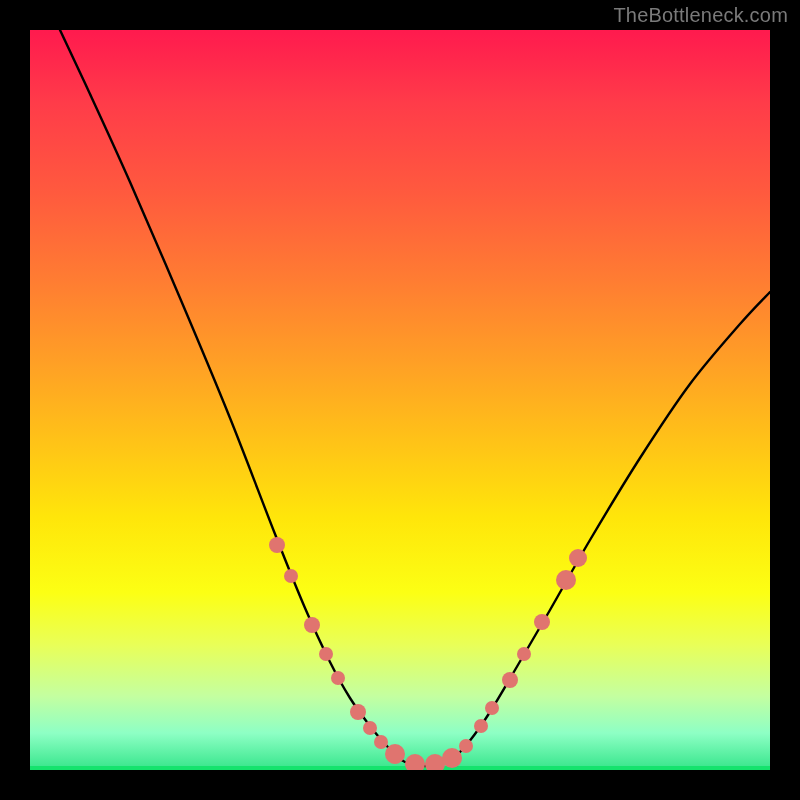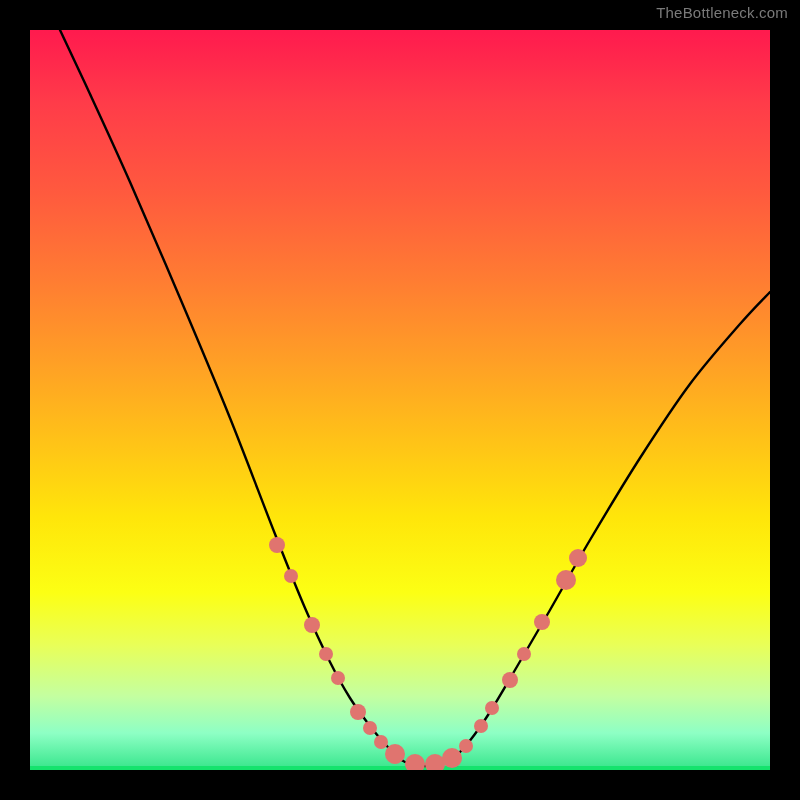--- a/index.html
+++ b/index.html
@@ -61,21 +61,21 @@
     stroke-linejoin: round;
   }
   .dot {
     fill: #e0746f;
   }
   .watermark {
     position: absolute;
     top: 4px;
     right: 12px;
     color: #7a7a7a;
-    font-size: 15px;
+    font-size: 20px;
     font-weight: 500;
     letter-spacing: 0.2px;
     -webkit-user-select: none;
     user-select: none;
   }
 </style>
 </head>
 <body>
 
 <div class="frame">

